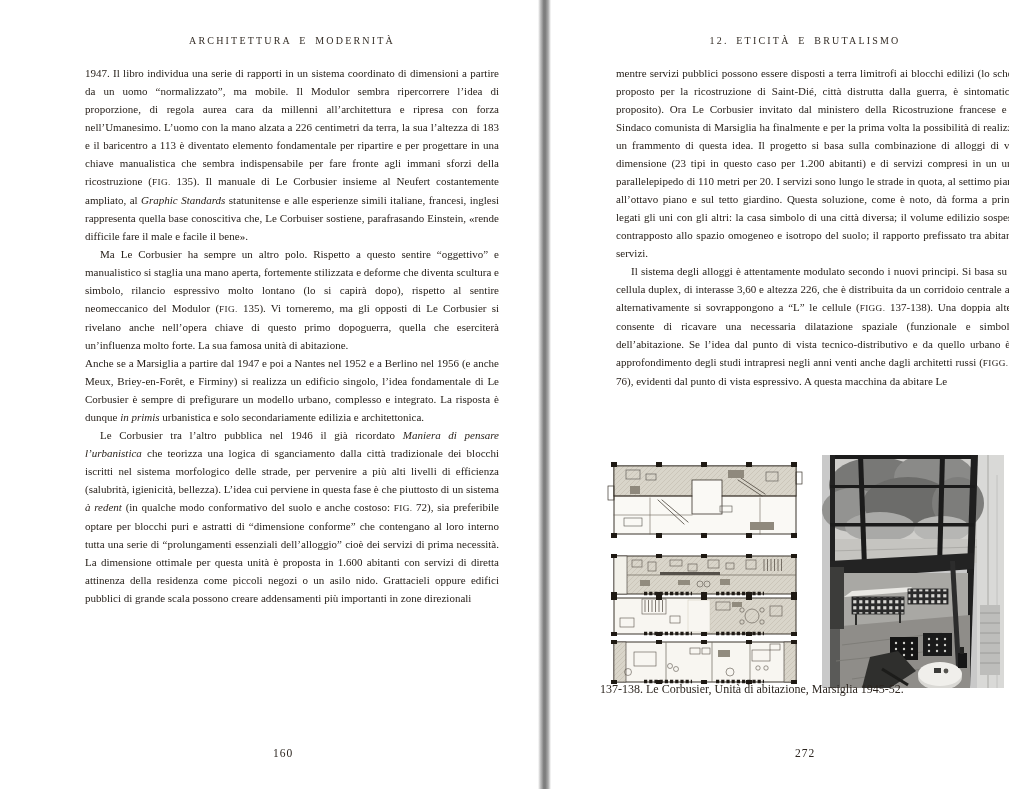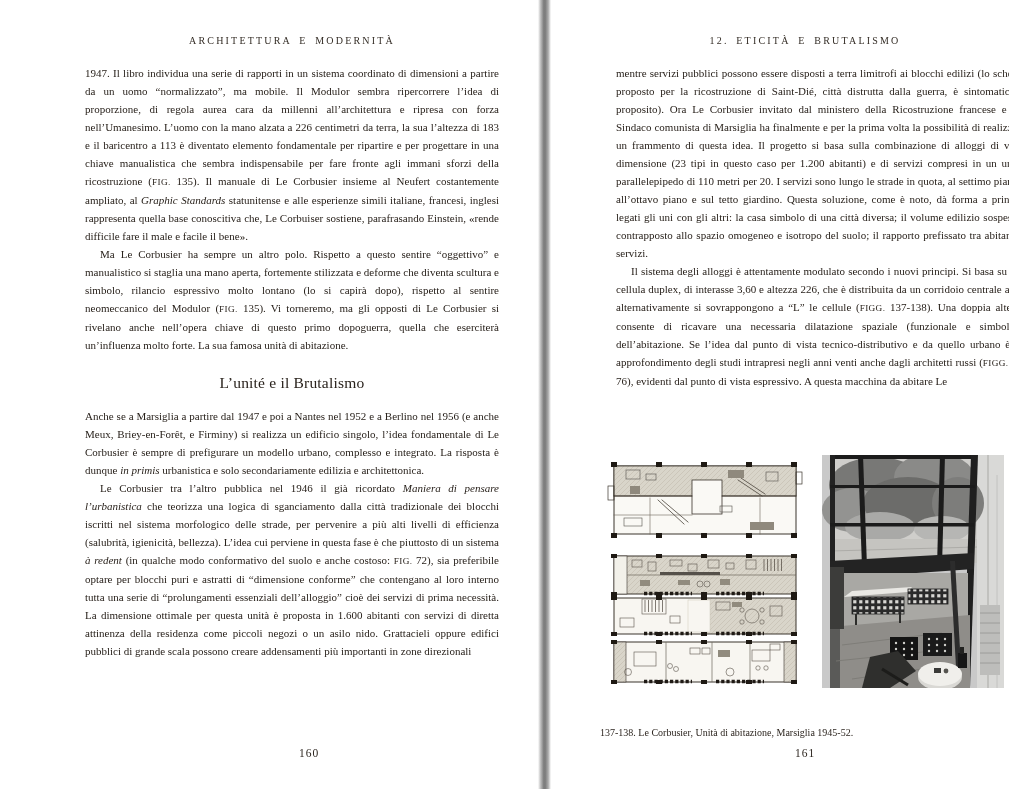--- a/index.html
+++ b/index.html
@@ -37,42 +37,41 @@
   .section-heading{
     font-size:15.5px;font-weight:normal;text-align:center;
     margin:20px 0 15px 0;letter-spacing:0.2px;
   }
   .seg-i{font-style:italic;}
   .seg-sc{font-size:0.84em;letter-spacing:0.35px;}
   .figure{position:absolute;margin:0;padding:0;}
   .figure-plans{left:49px;top:460px;width:210px;height:226px;}
   .figure-photo{left:271px;top:455px;width:182px;height:233px;}
   .caption{
-    position:absolute;left:49px;top:726px;width:410px;
-    font-size:10px;line-height:14px;text-align:left;color:#2c251f;
+    position:absolute;left:49px;top:682px;width:410px;
+    font-size:12px;line-height:14px;text-align:left;color:#2c251f;
   }
   .page-number{
     position:absolute;top:747px;text-align:center;
     font-size:11.5px;letter-spacing:1px;color:#2c251f;
   }
-  .page-left .page-number{left:60px;width:414px;}
+  .page-left .page-number{left:34px;width:414px;}
   .page-right .page-number{left:49px;width:410px;}
   svg{display:block;}
 </style>
 </head>
 <body>
 
 <div class="spread">
 
   <section class="page page-left">
     <header class="running-head">ARCHITETTURA E MODERNITÀ</header>
     <div class="textblock">
       <p class="para"><span class="seg-n">1947. Il libro individua una serie di rapporti in un sistema coordinato di dimensioni a partire da un uomo “normalizzato”, ma mobile. Il Modulor sembra ripercorrere l’idea di proporzione, di regola aurea cara da millenni all’architettura e ripresa con forza nell’Umanesimo. L’uomo con la mano alzata a 226 centimetri da terra, la sua l’altezza di 183 e il baricentro a 113 è diventato elemento fondamentale per ripartire e per progettare in una chiave manualistica che sembra indispensabile per fare fronte agli immani sforzi della ricostruzione (</span><span class="seg-sc">FIG.</span><span class="seg-n"> 135). Il manuale di Le Corbusier insieme al Neufert costantemente ampliato, al </span><span class="seg-i">Graphic Standards</span><span class="seg-n"> statunitense e alle esperienze simili italiane, francesi, inglesi rappresenta quella base conoscitiva che, Le Corbuiser sostiene, parafrasando Einstein, «rende difficile fare il male e facile il bene».</span></p>
       <p class="para indent"><span class="seg-n">Ma Le Corbusier ha sempre un altro polo. Rispetto a questo sentire “oggettivo” e manualistico si staglia una mano aperta, fortemente stilizzata e deforme che diventa scultura e simbolo, rilancio espressivo molto lontano (lo si capirà dopo), rispetto al sentire neomeccanico del Modulor (</span><span class="seg-sc">FIG.</span><span class="seg-n"> 135). Vi torneremo, ma gli opposti di Le Corbusier si rivelano anche nell’opera chiave di questo primo dopoguerra, quella che eserciterà un’influenza molto forte. La sua famosa unità di abitazione.</span></p>
-      <h2 class="section-heading">L’unité e il Brutalismo</h2>
       <p class="para"><span class="seg-n">Anche se a Marsiglia a partire dal 1947 e poi a Nantes nel 1952 e a Berlino nel 1956 (e anche Meux, Briey-en-Forêt, e Firminy) si realizza un edificio singolo, l’idea fondamentale di Le Corbusier è sempre di prefigurare un modello urbano, complesso e integrato. La risposta è dunque </span><span class="seg-i">in primis</span><span class="seg-n"> urbanistica e solo secondariamente edilizia e architettonica.</span></p>
       <p class="para indent"><span class="seg-n">Le Corbusier tra l’altro pubblica nel 1946 il già ricordato </span><span class="seg-i">Maniera di pensare l’urbanistica</span><span class="seg-n"> che teorizza una logica di sganciamento dalla città tradizionale dei blocchi iscritti nel sistema morfologico delle strade, per pervenire a più alti livelli di efficienza (salubrità, igienicità, bellezza). L’idea cui perviene in questa fase è che piuttosto di un sistema </span><span class="seg-i">à redent</span><span class="seg-n"> (in qualche modo conformativo del suolo e anche costoso: </span><span class="seg-sc">FIG.</span><span class="seg-n"> 72), sia preferibile optare per blocchi puri e astratti di “dimensione conforme” che contengano al loro interno tutta una serie di “prolungamenti essenziali dell’alloggio” cioè dei servizi di prima necessità. La dimensione ottimale per questa unità è proposta in 1.600 abitanti con servizi di diretta attinenza della residenza come piccoli negozi o un asilo nido. Grattacieli oppure edifici pubblici di grande scala possono creare addensamenti più importanti in zone direzionali</span></p>
     </div>
     <footer class="page-number">160</footer>
   </section>
 
   <div class="gutter"></div>
 
   <section class="page page-right">
     <header class="running-head">12. ETICITÀ E BRUTALISMO</header>
@@ -370,15 +369,15 @@
             <circle cx="124" cy="216" r="2.4" fill="#55544f"></circle>
           </g>
 
           <rect x="136" y="198" width="9" height="15" fill="#161616"></rect>
           <rect x="138" y="192" width="4" height="7" fill="#222220"></rect>
         </g>
       </svg>
     </figure>
 
     <div class="caption">137-138. Le Corbusier, Unità di abitazione, Marsiglia 1945-52.</div>
-    <footer class="page-number">161</footer>
+    <footer class="page-number">272</footer>
   </section>
 </div>
 
 </body></html>

